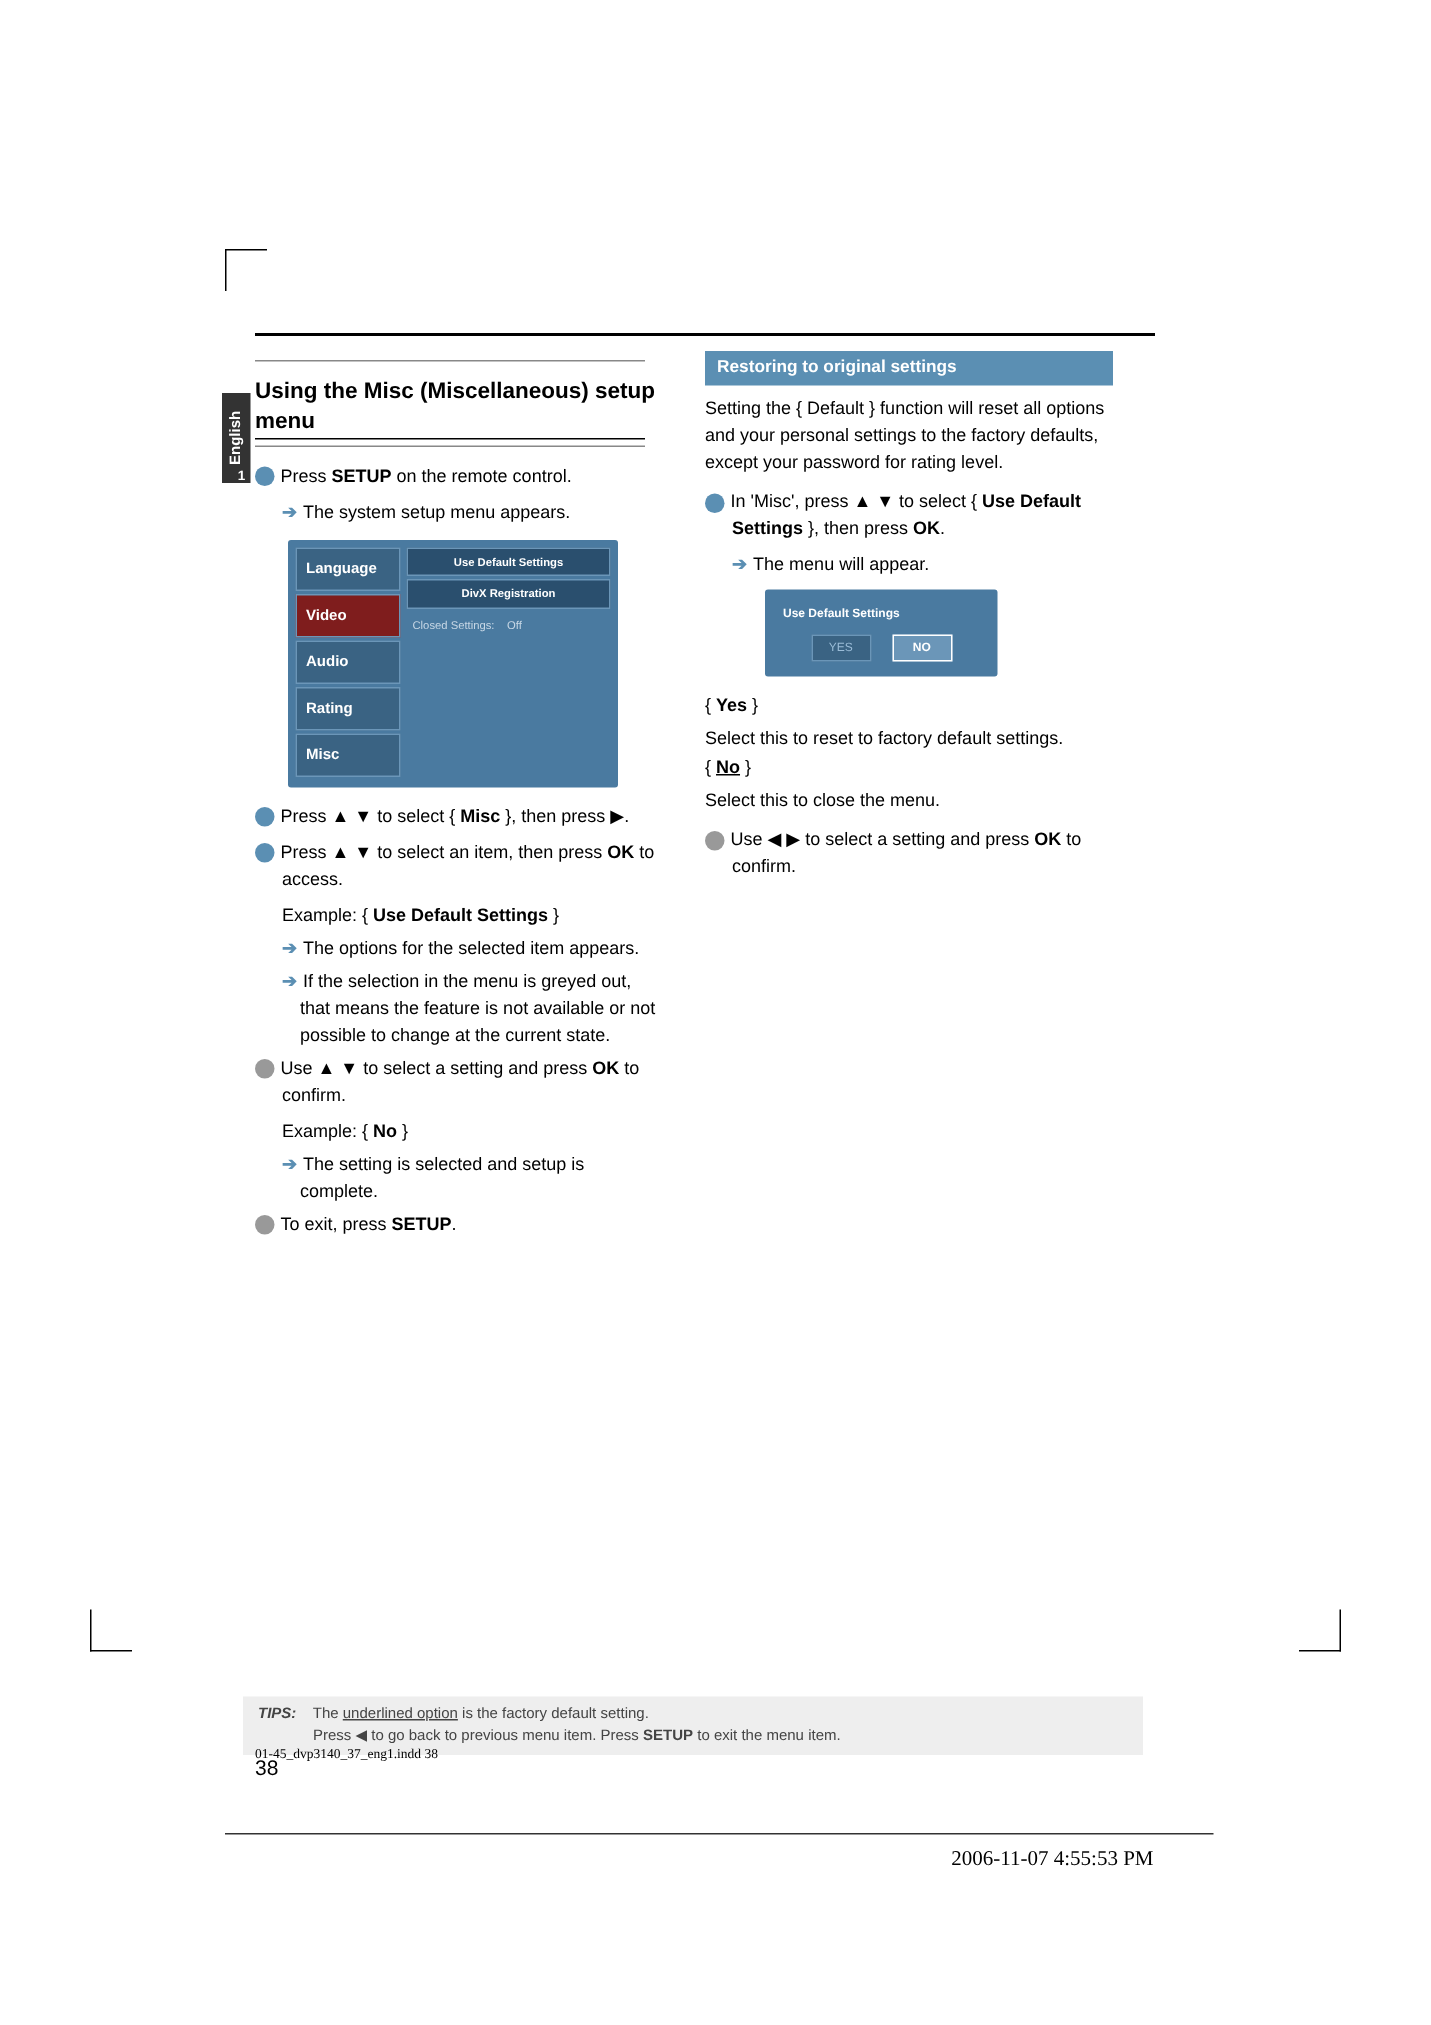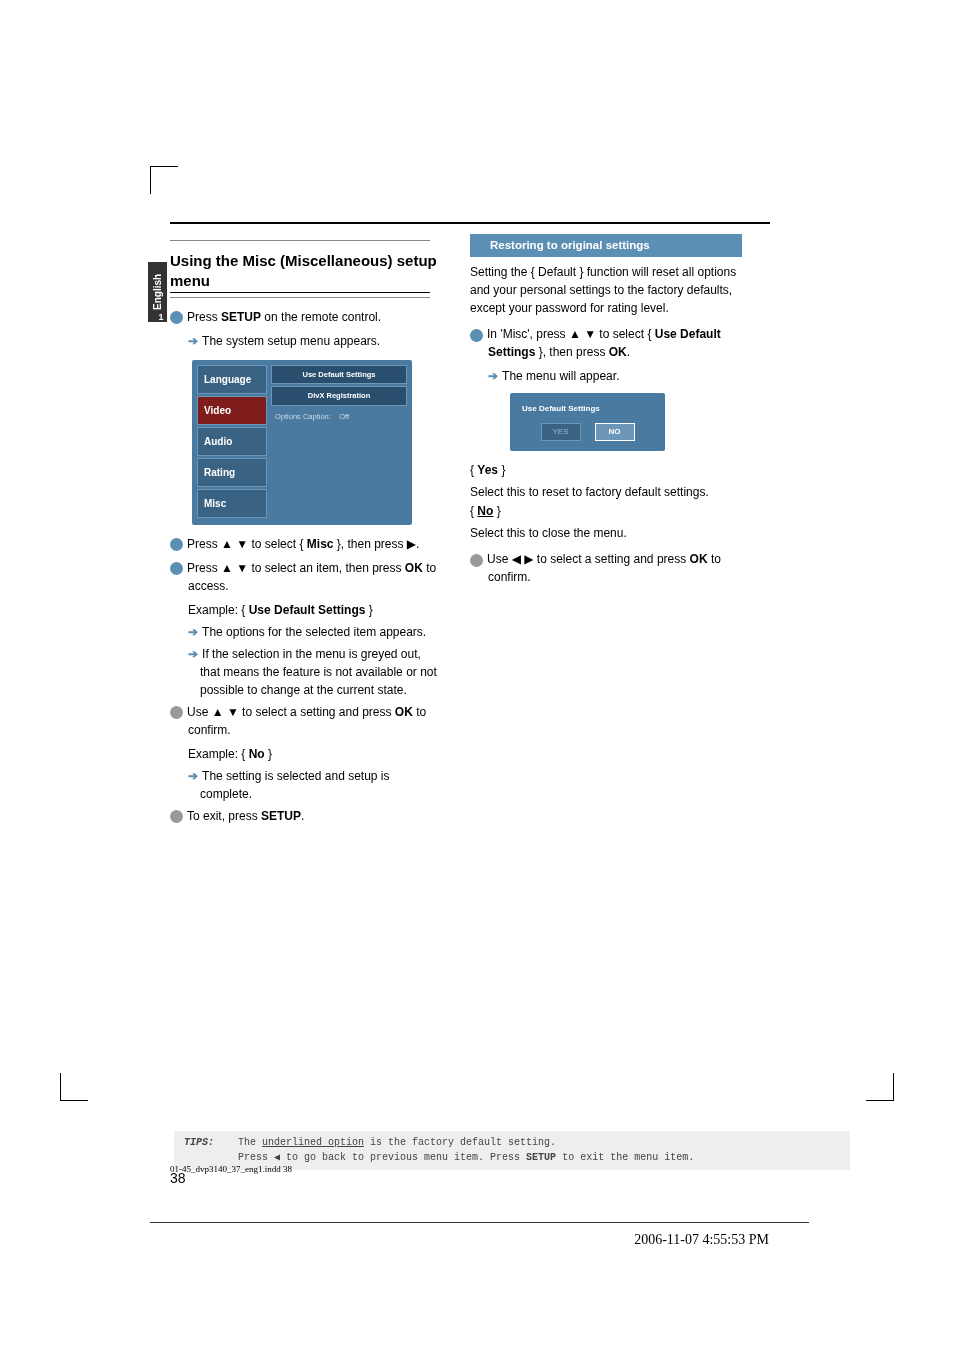--- a/index.html
+++ b/index.html
@@ -38,30 +38,30 @@
 
   .menu-shot { margin: 10px 0 10px 22px; width: 220px; background:#4a7aa0; padding:5px; border-radius:2px; font-family: Arial, sans-serif;}
   .menu-inner { display:flex; }
   .menu-left { width:70px; }
   .menu-left-item { background:#3a6383; color:#fff; font-size:10px; font-weight:bold; padding:6px 6px; margin-bottom:2px; border:1px solid #6b96b8;}
   .menu-left-item.sel { background:#7f1d1d; }
   .menu-right { flex:1; padding-left:4px;}
   .menu-right-top { background:#2a4f6e; color:#fff; font-size:7.5px; font-weight:bold; text-align:center; padding:3px 2px; border:1px solid #6b96b8; margin-bottom:2px;}
   .menu-right-row { color:#c8d8e6; font-size:7.5px; padding:3px 4px;}
 
-  .info-bar { background:#5b8fb3; color:#fff; font-size:11.5px; font-weight:bold; padding:3px 20px; margin-bottom:6px;}
+  .info-bar { background:#5b8fb3; color:#fff; font-size:11.5px; font-weight:bold; padding:3px 8px; margin-bottom:6px;}
 
   .default-shot { margin: 8px auto 10px 40px; width: 155px; background:#4a7aa0; padding:10px 8px 10px 8px; border-radius:2px;}
   .default-title { color:#fff; font-size:8px; font-weight:bold; margin-bottom:8px; text-align:left; padding-left:4px;}
   .default-btns { display:flex; gap:14px; justify-content:center;}
   .default-btn { width:40px; text-align:center; font-size:8px; padding:2px 0; border:1px solid #6b96b8;}
   .default-btn.yes { background:#3a6383; color:#9bbdd8;}
   .default-btn.no { background:#6b96b8; color:#fff; font-weight:bold; border:1px solid #fff;}
 
-  .tips-box { position:absolute; left:174px; top:1131px; width:676px; font-size:10px; color:#444; background:#eee; padding:5px 10px; line-height:1.45;font-family:Liberation Mono, monospace;}
+  .tips-box { position:absolute; left:162px; top:1131px; width:600px; font-size:10px; color:#444; background:#eee; padding:5px 10px; line-height:1.45;}
   .tips-box .bi { font-style:italic; font-weight:bold;}
   .page-num { position:absolute; left:170px; top:1170px; font-size:14px; }
   .footer-src { position:absolute; left:170px; top:1164px; font-size:9px; color:#000; font-family: Liberation Serif, serif;}
   .footer-date { position:absolute; right:185px; top:1232px; font-size:14px; color:#000; font-family: "Times New Roman", serif; margin-left: 15px;}
   .footer-line { position:absolute; left:150px; right:145px; top:1222px; border-top:0.5px solid #333;}
   .underline { text-decoration: underline; }
   b { font-weight:bold; }
 </style>
 </head>
 <body>
@@ -98,21 +98,21 @@
               <div class="menu-left-item">Language</div>
               <div class="menu-left-item sel">Video</div>
               <div class="menu-left-item">Audio</div>
               <div class="menu-left-item">Rating</div>
               <div class="menu-left-item">Misc</div>
             </div>
             <div class="menu-right">
               <div class="menu-right-top">Use Default Settings</div>
               <div class="menu-right-top">DivX Registration</div>
               <div class="menu-right-row">
-                <span>Options Caption:</span>&nbsp;&nbsp;&nbsp;&nbsp;<span>Off</span>
+                <span>Closed Settings:</span>&nbsp;&nbsp;&nbsp;&nbsp;<span>Off</span>
               </div>
             </div>
           </div>
         </div>
 
         <div class="step-body">
           <span class="num-circle">2</span><span>Press ▲ ▼ to select { </span><b>Misc</b><span> }, then press ▶.</span>
         </div>
 
         <div class="step-body">

